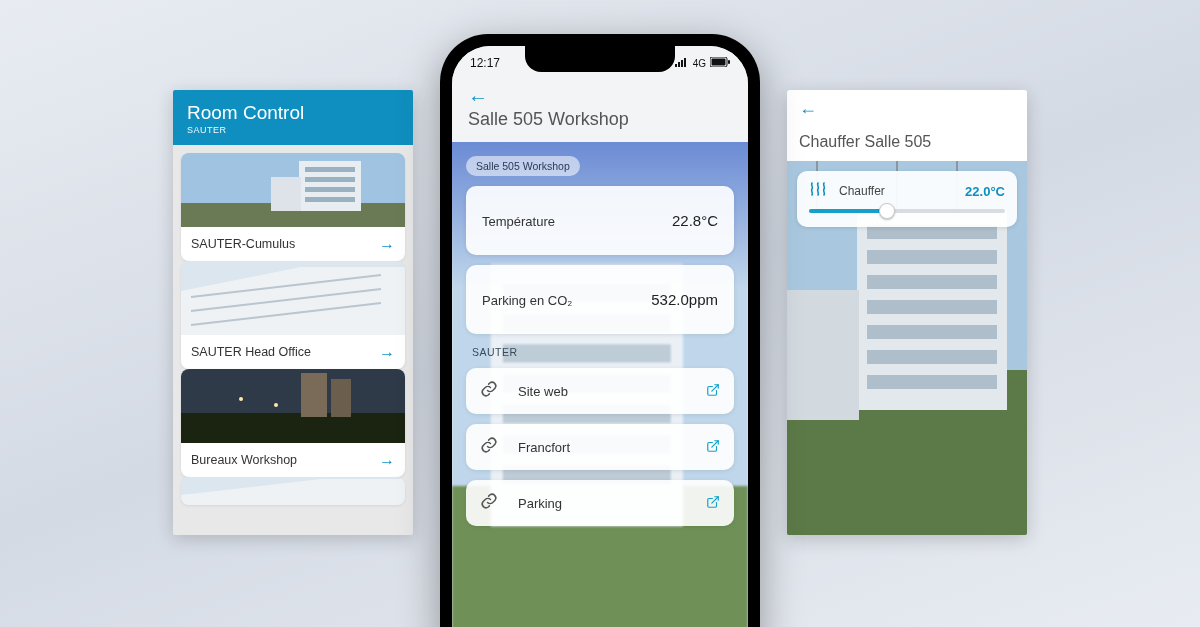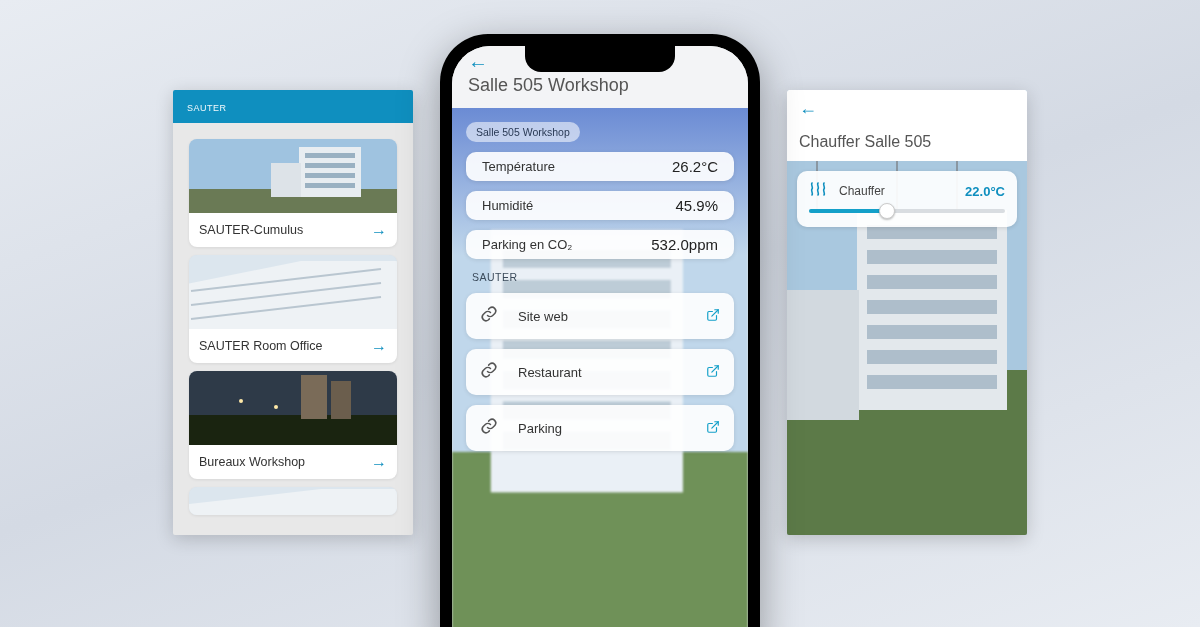--- a/index.html
+++ b/index.html
@@ -15,21 +15,21 @@
   .left-panel {
     position: absolute; left: 173px; top: 90px;
     width: 240px; height: 445px;
     background: #e8e8e8; border-radius: 2px;
     box-shadow: 0 4px 18px rgba(0,0,0,.18);
     overflow: hidden;
   }
   .lp-header { background:#0f8fbf; padding:12px 14px 10px; color:#fff; }
   .lp-title { font-size:19px; font-weight:500; }
   .lp-brand { font-size:9px; letter-spacing:.5px; opacity:.95; margin-top:1px; }
-  .lp-list { padding:16px; display:flex; flex-direction:column; gap:8px; }
+  .lp-list { padding:8px; display:flex; flex-direction:column; }
   .lp-card { background:#fff; border-radius:8px; overflow:hidden; box-shadow:0 1px 3px rgba(0,0,0,.08); }
   .lp-img { height:74px; background:#cfd6dd; position:relative; overflow:hidden; }
   .lp-img svg { position:absolute; inset:0; width:100%; height:100%; }
   .lp-row { display:flex; align-items:center; justify-content:space-between; padding:8px 10px; }
   .lp-name { font-size:12.5px; color:#333; }
   .lp-arrow { color:#0f8fbf; font-size:16px; }
 
   
   .right-panel {
     position: absolute; left: 787px; top: 90px;
@@ -81,21 +81,21 @@
   .ph-back { color:#0f8fbf; font-size:20px; }
   .ph-title { font-size:18px; color:#555; margin-top:2px; }
   .ph-scroll { position:relative; height:calc(100% - 90px); overflow:hidden; }
   .ph-bg { position:absolute; inset:0; }
   .ph-bg svg { width:100%; height:100%; display:block; filter:blur(1px) brightness(1.05); }
   .ph-overlay { position:absolute; inset:0; background:linear-gradient(180deg,#6b8bd4 0%, rgba(107,139,212,0) 28%); }
   .ph-content { position:relative; padding:14px; display:flex; flex-direction:column; gap:10px; }
   .chip { align-self:flex-start; background:rgba(255,255,255,.55); color:#2a3a55; font-size:10.5px; padding:4px 10px; border-radius:12px; }
   .metric {
     background:rgba(255,255,255,.90); border-radius:10px;
-    padding:6px 16px; display:flex; justify-content:space-between; align-items:center;
+    padding:26px 16px; display:flex; justify-content:space-between; align-items:flex-end;
     box-shadow:0 1px 4px rgba(0,0,0,.10);
   }
   .metric .lbl { font-size:13px; color:#333; }
   .metric .val { font-size:15px; color:#222; }
   .section-label { font-size:10.5px; color:#3a4a5a; letter-spacing:.5px; padding-left:6px; margin-top:2px; }
   .linkrow {
     background:rgba(255,255,255,.90); border-radius:10px;
     padding:12px 14px; display:flex; align-items:center; gap:20px;
     box-shadow:0 1px 4px rgba(0,0,0,.10);
   }
@@ -103,20 +103,21 @@
   .linkrow .open { color:#14a0c9; font-size:14px; }
   .link-icon { width:18px; height:18px; }
 </style>
 </head>
 <body>
 
 <div class="stage">
 
   <div class="left-panel">
     <div class="lp-header">
+      <div class="lp-title">Room Control</div>
       <div class="lp-brand">SAUTER</div>
     </div>
     <div class="lp-list">
       <div class="lp-card">
         <div class="lp-img">
           <svg viewBox="0 0 224 74" preserveAspectRatio="xMidYMid slice">
             <rect width="224" height="50" fill="#9fc3e0"></rect>
               <rect y="50" width="224" height="24" fill="#6a7a55"></rect>
             <rect x="118" y="8" width="62" height="50" fill="#e8edf1"></rect>
               <rect x="90" y="24" width="30" height="34" fill="#dde3e8"></rect>
@@ -139,21 +140,21 @@
             <rect width="224" height="74" fill="#dce6ee"></rect>
             <polygon points="0,74 0,30 120,6 224,6 224,74" fill="#eef2f5"></polygon>
             <g stroke="#b9c6d0" stroke-width="2">
                 <line x1="10" y1="36" x2="200" y2="14"></line>
                 <line x1="10" y1="50" x2="200" y2="28"></line>
                 <line x1="10" y1="64" x2="200" y2="42"></line>
               </g>
           </svg>
         </div>
         <div class="lp-row">
-          <span class="lp-name">SAUTER Room Office</span>
+          <span class="lp-name">SAUTER Head Office</span>
           <span class="lp-arrow">→</span>
         </div>
       </div>
       <div class="lp-card">
         <div class="lp-img">
           <svg viewBox="0 0 224 74" preserveAspectRatio="xMidYMid slice">
             <rect width="224" height="44" fill="#2e3a48"></rect>
               <rect y="44" width="224" height="30" fill="#1a2410"></rect>
             <rect x="120" y="4" width="26" height="44" fill="#7a6b58"></rect>
               <rect x="150" y="10" width="20" height="38" fill="#6b5e4d"></rect>
@@ -219,20 +220,43 @@
       <div class="rp-track">
         <div class="rp-fill"></div>
         <div class="rp-thumb"></div>
       </div>
     </div>
   </div>
 
   <div class="phone">
     <div class="phone-inner">
       <div class="notch"></div>
+      <div class="statusbar">
+        <span>12:17</span>
+        <span class="sb-right">
+          <span>
+            <svg width="14" height="10" viewBox="0 0 14 10">
+                <g fill="#111">
+                  <rect x="0" y="7" width="2" height="3"></rect>
+                  <rect x="3" y="5" width="2" height="5"></rect>
+                  <rect x="6" y="3" width="2" height="7"></rect>
+                  <rect x="9" y="1" width="2" height="9"></rect>
+                </g>
+              </svg>
+          </span>
+          <span>4G</span>
+          <span>
+            <svg width="20" height="10" viewBox="0 0 20 10">
+                <rect x="0" y="0" width="17" height="10" rx="2" fill="none" stroke="#111"></rect>
+                <rect x="1.5" y="1.5" width="14" height="7" rx="1" fill="#111"></rect>
+                <rect x="18" y="3" width="2" height="4" rx="1" fill="#111"></rect>
+              </svg>
+          </span>
+        </span>
+      </div>
       <div class="ph-header">
         <div class="ph-back">←</div>
         <div class="ph-title">Salle 505 Workshop</div>
       </div>
       <div class="ph-scroll">
         <div class="ph-bg">
           <svg viewBox="0 0 296 520" preserveAspectRatio="xMidYMid slice">
             <rect width="296" height="340" fill="#b7cde0"></rect>
             <rect y="340" width="296" height="180" fill="#6a8a54"></rect>
             <rect x="40" y="120" width="190" height="260" fill="#dfe5ea"></rect>
@@ -246,25 +270,21 @@
               <rect x="52" y="320" width="166" height="18"></rect>
             </g>
           </svg>
         </div>
         <div class="ph-overlay"></div>
         <div class="ph-content">
           <div class="chip">Salle 505 Workshop</div>
 
           <div class="metric">
             <span class="lbl">Température</span>
-            <span class="val">26.2°C</span>
-          </div>
-          <div class="metric">
-            <span class="lbl">Humidité</span>
-            <span class="val">45.9%</span>
+            <span class="val">22.8°C</span>
           </div>
           <div class="metric">
             <span class="lbl">Parking en CO₂</span>
             <span class="val">532.0ppm</span>
           </div>
 
           <div class="section-label">SAUTER</div>
 
           <div class="linkrow">
             <span>
@@ -288,21 +308,21 @@
           </div>
           <div class="linkrow">
             <span>
               <svg class="link-icon" viewBox="0 0 24 24">
                   <g fill="none" stroke="#555" stroke-width="2" stroke-linecap="round">
                     <path d="M10 14a5 5 0 0 0 7 0l3-3a5 5 0 0 0-7-7l-1.5 1.5"></path>
                     <path d="M14 10a5 5 0 0 0-7 0l-3 3a5 5 0 0 0 7 7l1.5-1.5"></path>
                   </g>
                 </svg>
             </span>
-            <span class="lk">Restaurant</span>
+            <span class="lk">Francfort</span>
             <span class="open">
               <svg width="14" height="14" viewBox="0 0 24 24">
                   <g fill="none" stroke="#14a0c9" stroke-width="2" stroke-linecap="round">
                     <path d="M18 13v6a2 2 0 0 1-2 2H5a2 2 0 0 1-2-2V8a2 2 0 0 1 2-2h6"></path>
                     <path d="M15 3h6v6"></path>
                     <path d="M10 14L21 3"></path>
                   </g>
                 </svg>
             </span>
           </div>

